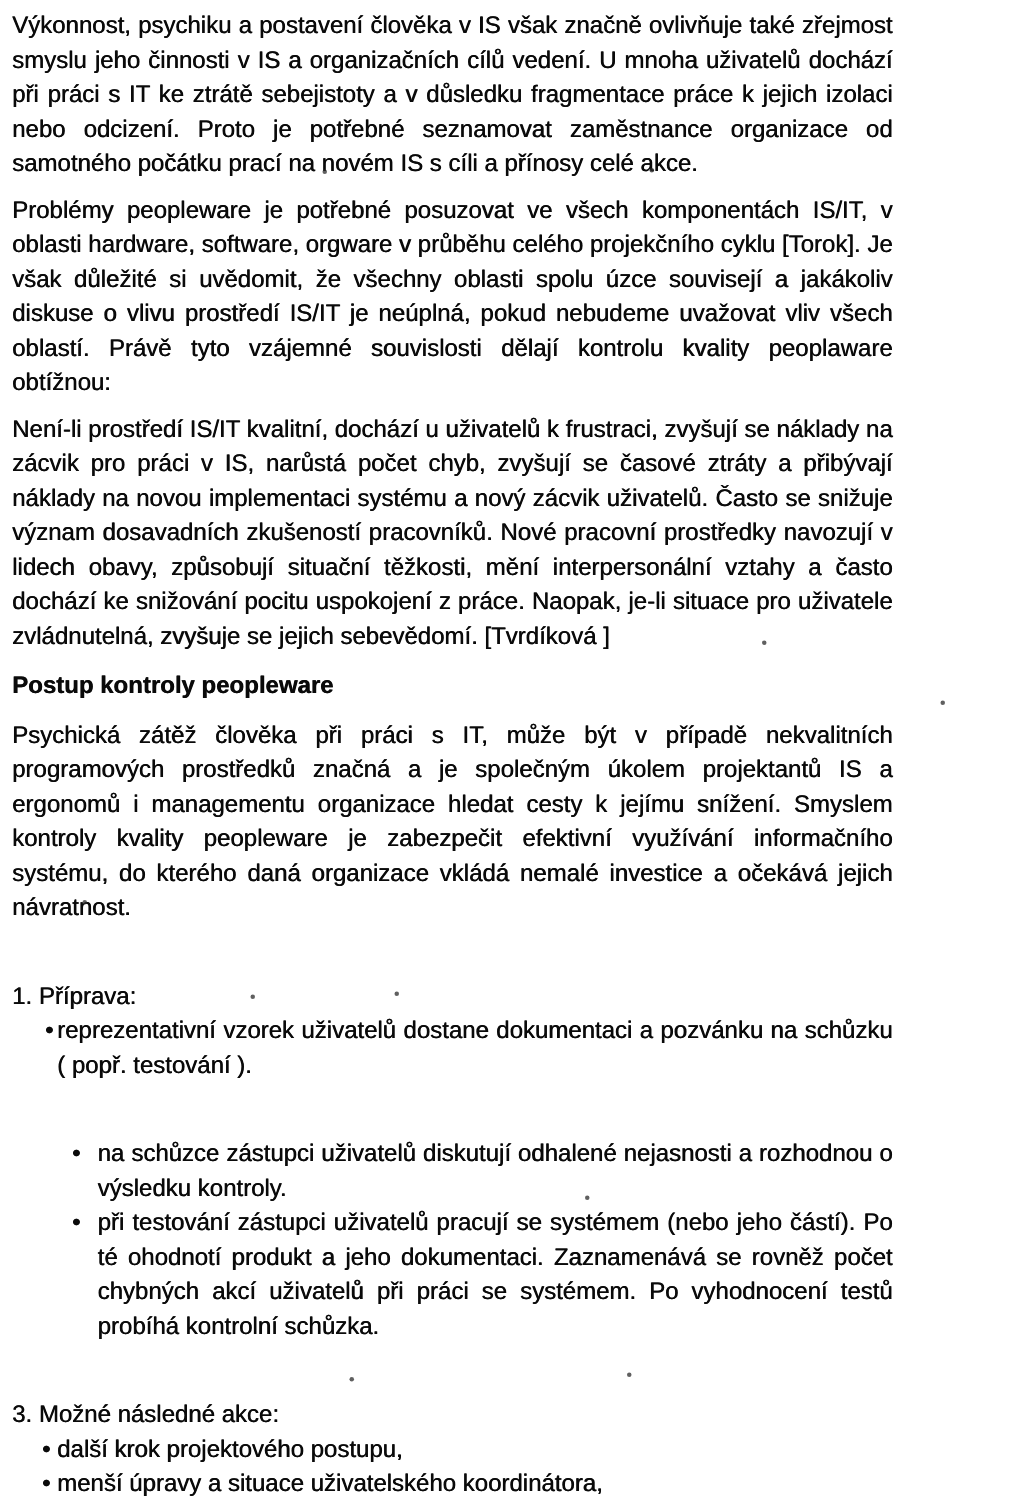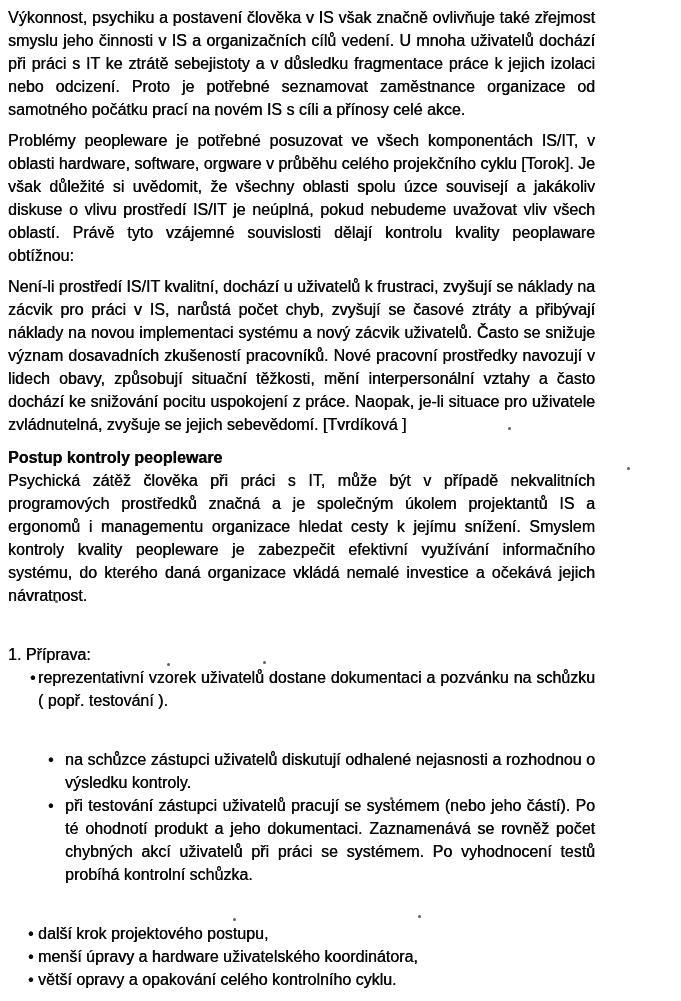--- a/index.html
+++ b/index.html
@@ -27,21 +27,21 @@
   }
   p, .step-label, .intro, .heading, .bl {
     margin: 0;
   }
   p {
     text-align: justify;
     margin-bottom: 8px;
   }
   .heading {
     font-weight: bold;
-    margin: 10px 0 0 0;
+    margin: 10px 0 10px 0;
   }
   .intro {
     margin-bottom: 14px;
   }
   .step {
     margin-bottom: 12px;
     margin-top: 36px;
   }
   .bl {
     position: relative;
@@ -97,27 +97,28 @@
       <span class="bullet">•</span>
       <span>na schůzce zástupci uživatelů diskutují odhalené nejasnosti a rozhodnou o výsledku kontroly.</span>
     </div>
     <div class="bl i2">
       <span class="bullet">•</span>
       <span>při testování zástupci uživatelů pracují se systémem (nebo jeho částí). Po té ohodnotí produkt a jeho dokumentaci. Zaznamenává se rovněž počet chybných akcí uživatelů při práci se systémem. Po vyhodnocení testů probíhá kontrolní schůzka.</span>
     </div>
   </div>
 
   <div class="step">
+    <div class="step-label">3. Možné následné akce:</div>
     <div class="bl i3">
       <span class="bullet">•</span>
       <span>další krok projektového postupu,</span>
     </div>
     <div class="bl i3">
       <span class="bullet">•</span>
-      <span>menší úpravy a hardware uživatelského koordinátora,</span>
+      <span>menší úpravy a situace uživatelského koordinátora,</span>
     </div>
     <div class="bl i3">
       <span class="bullet">•</span>
       <span>větší opravy a opakování celého kontrolního cyklu.</span>
     </div>
   </div>
 
 </div>
 
 <div class="speck" style="left:215px; top:113px;"></div>

